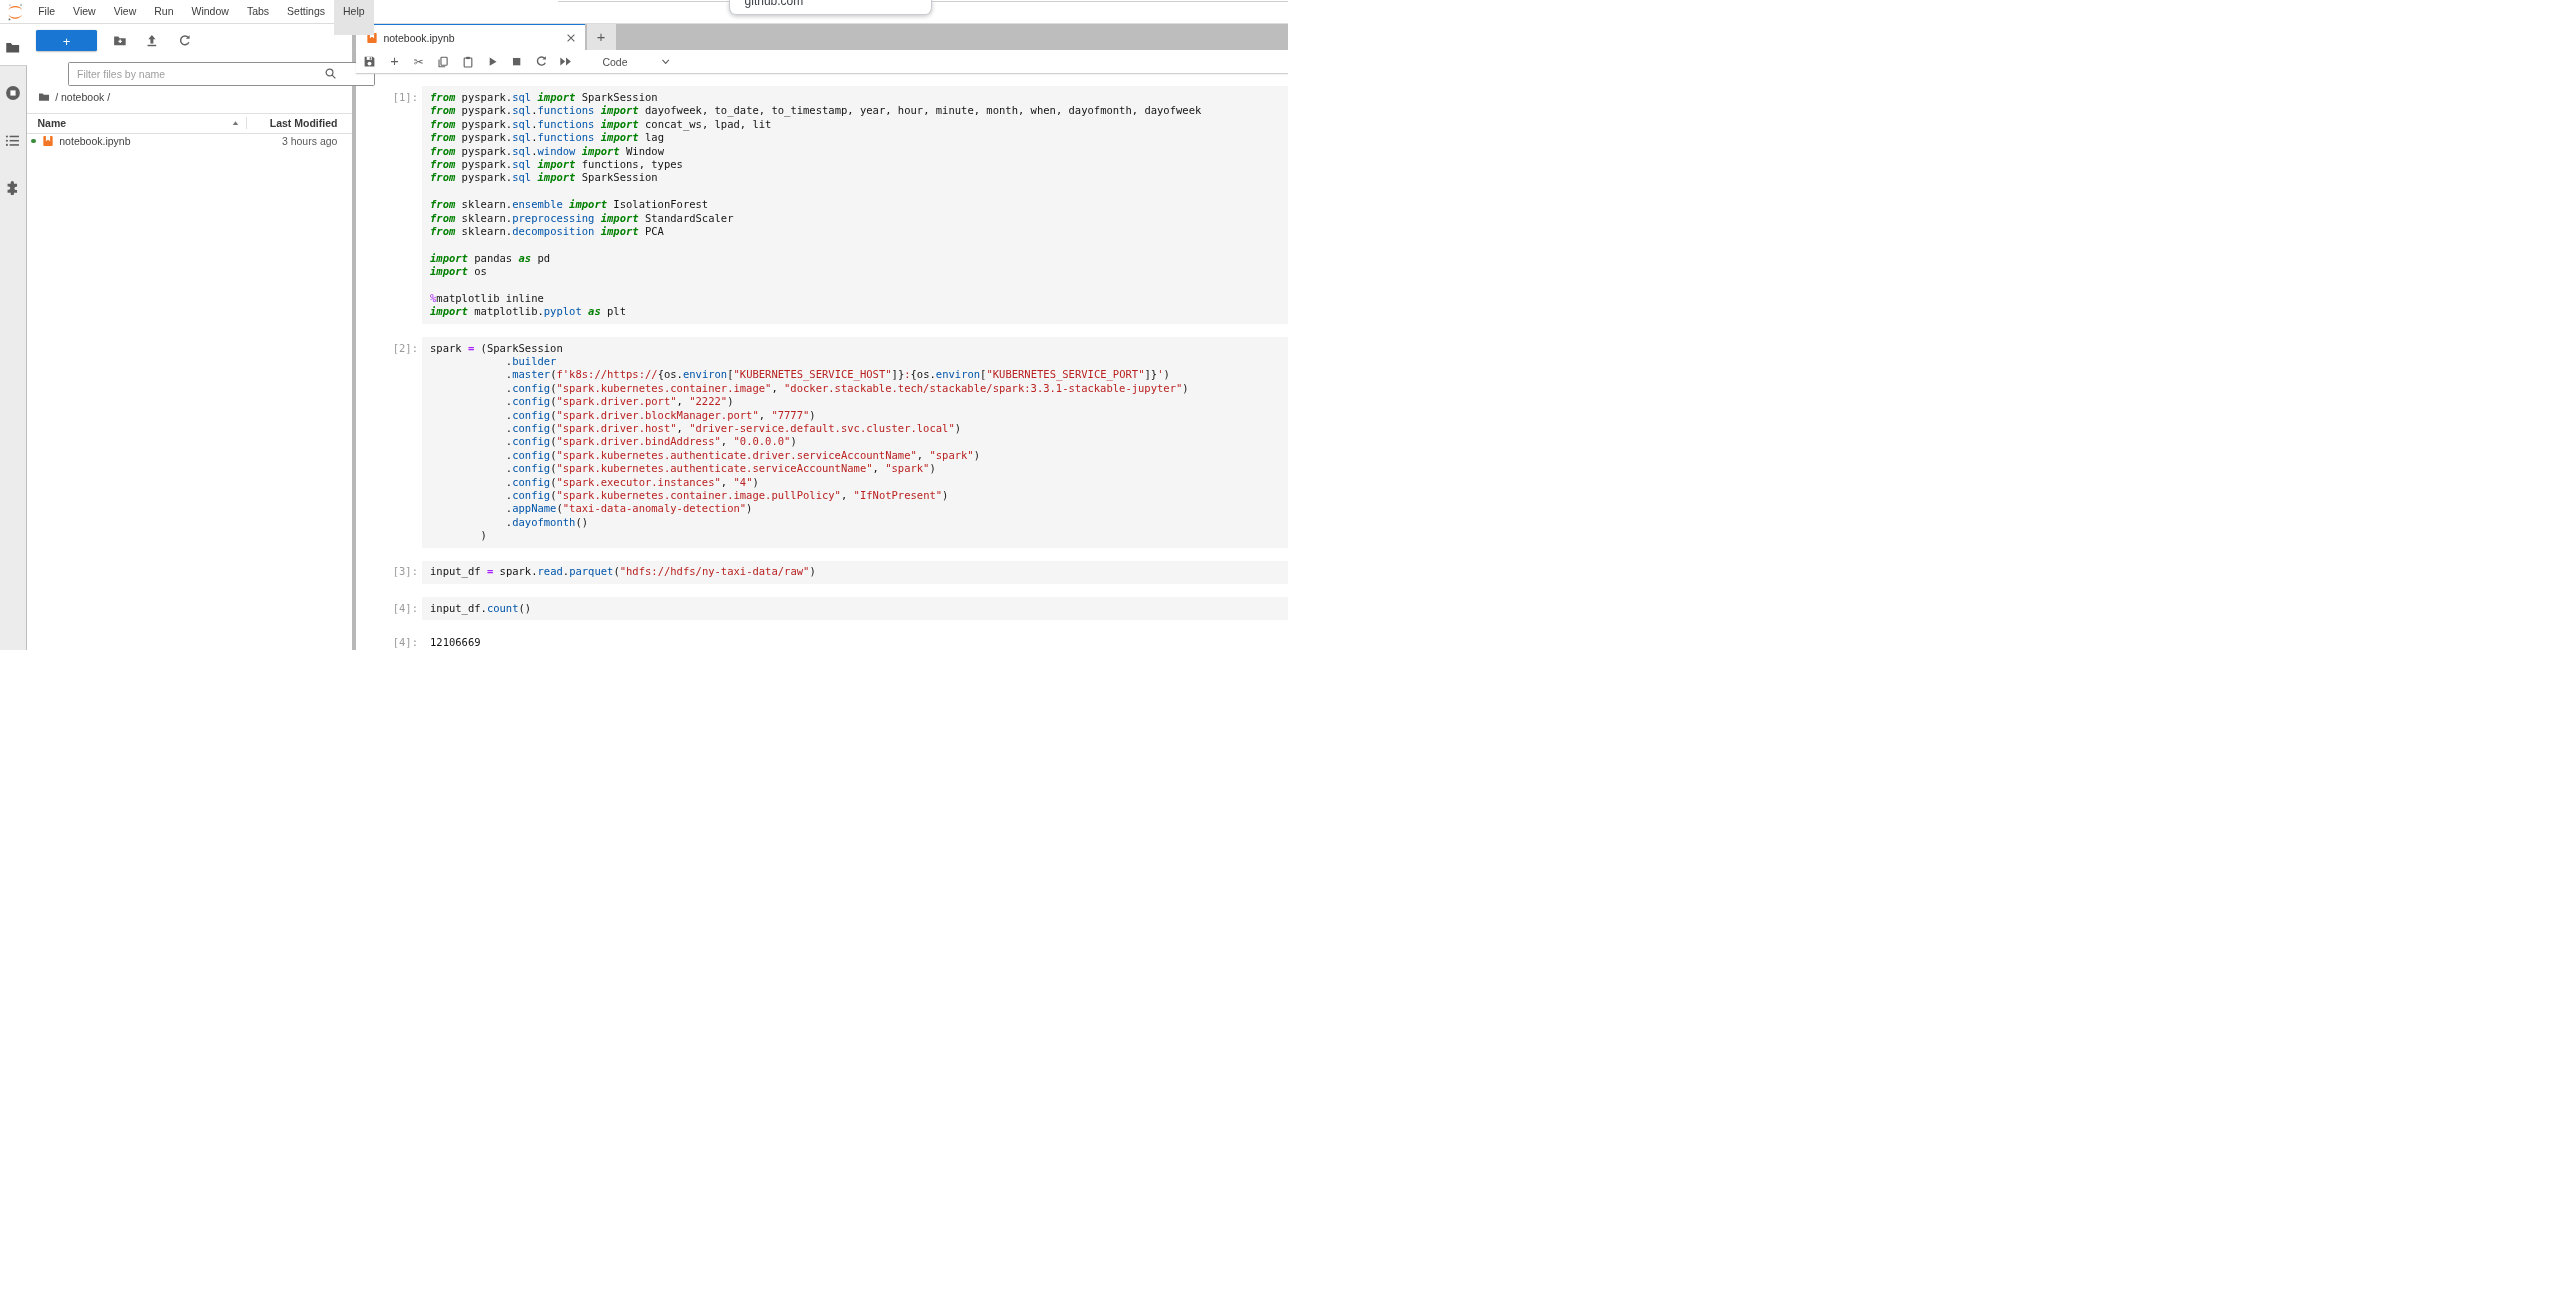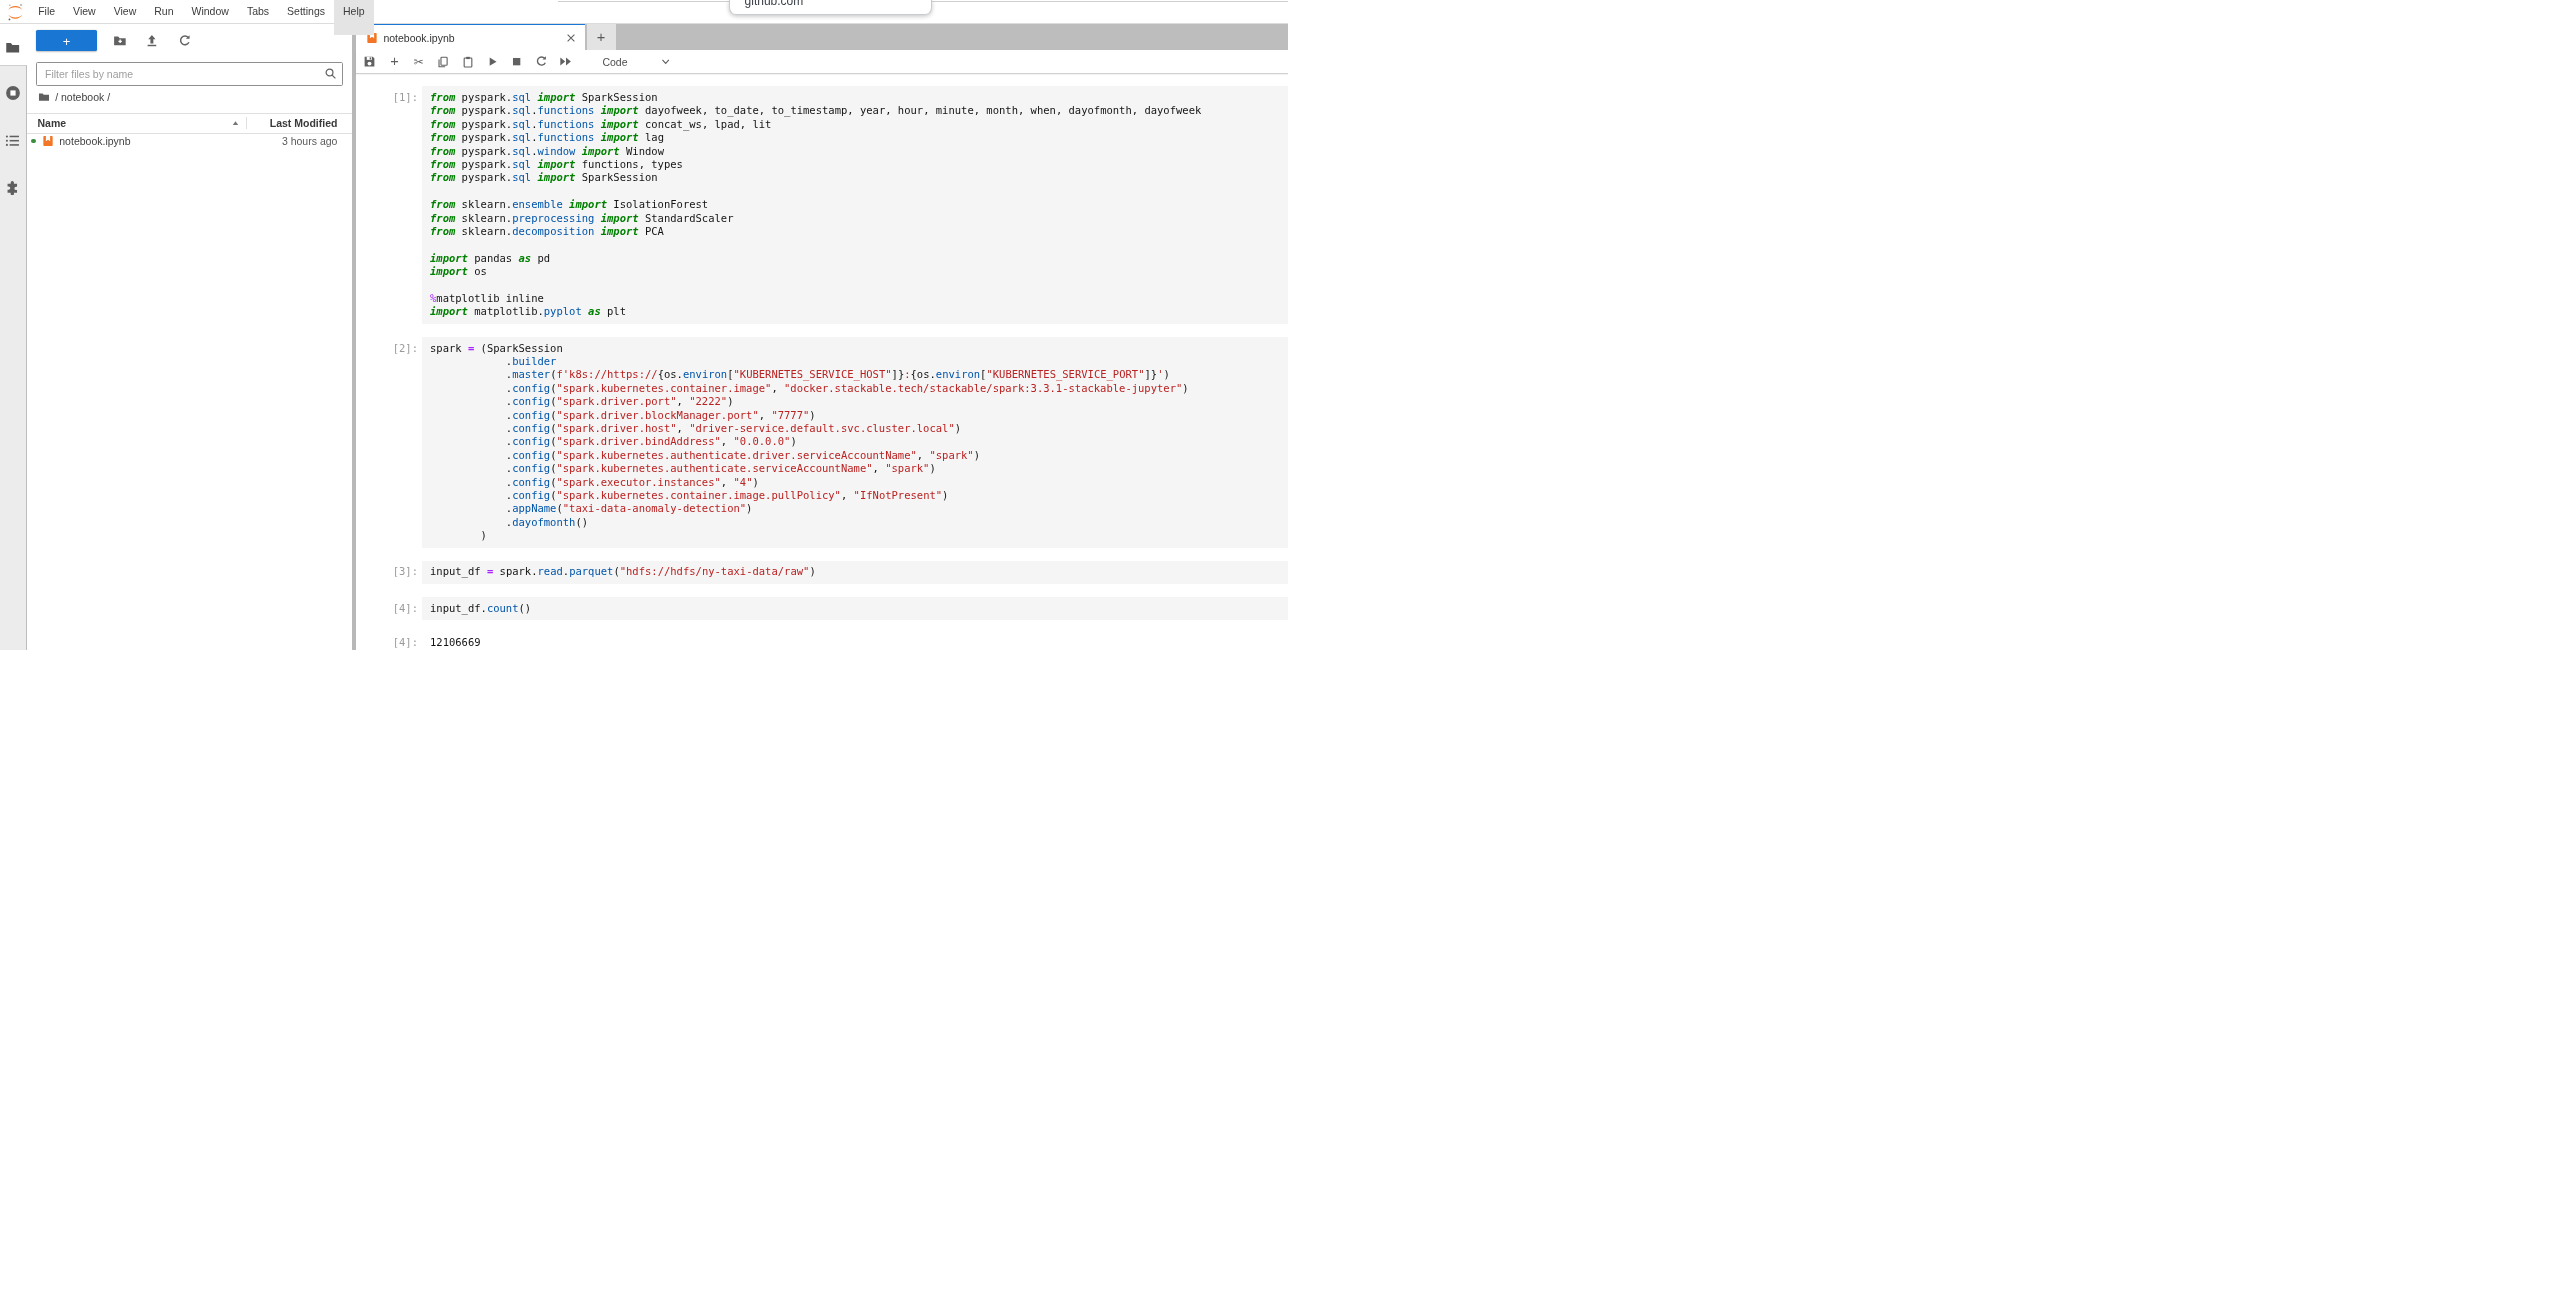--- a/index.html
+++ b/index.html
@@ -28,21 +28,21 @@
   
   #fb{width:325px;position:relative;background:#fff;flex:none;}
   #fb-toolbar{position:absolute;top:7.3px;left:9px;right:9px;height:21px;display:flex;align-items:center;}
   #new-launcher{width:61px;height:21px;background:var(--accent,#1976d2);color:#fff;border:none;
                 border-radius:1.6px;font-size:13px;line-height:21px;text-align:center;margin-right:13px;
                 box-shadow:0 0.8px 1.6px rgba(0,0,0,.25);cursor:pointer;}
   .fb-act{width:19.4px;height:19.4px;margin-right:13px;display:flex;align-items:center;justify-content:center;
           color:#616161;background:none;border:none;cursor:pointer;padding:0;}
   #fb-filter{position:absolute;top:39px;left:9px;right:9px;height:23.5px;}
   #fb-filter input{width:100%;height:100%;box-sizing:border-box;border:0.8px solid #8f8f8f;border-radius:1.6px;
-                   font-size:10.5px;color:#424242;padding:0 24px 0 8px;font-family:"Liberation Sans",sans-serif;outline:none;}
+                   font-size:10.5px;color:#424242;padding:0 24px 0 8px;font-family:"Liberation Sans",sans-serif;outline:none;margin-left:32px;}
   #fb-filter input::placeholder{color:#9e9e9e;}
   #fb-filter .icon{position:absolute;right:6.5px;top:4.9px;color:#616161;}
   #fb-crumb{position:absolute;top:68px;left:10.5px;display:flex;align-items:center;gap:5.7px;
             font-size:10.5px;color:#424242;cursor:pointer;}
   #fb-crumb .icon{color:#5f5f5f;display:flex;}
   #fb-head{position:absolute;top:90px;left:0;right:0;height:18.6px;border-top:0.8px solid #e0e0e0;
            border-bottom:0.8px solid #e0e0e0;display:flex;align-items:center;font-size:10.5px;font-weight:bold;color:#3a3a3a;}
   #col-name{flex:1;padding-left:10.5px;display:flex;align-items:center;cursor:pointer;}
   #col-name .icon{margin-left:auto;margin-right:6.5px;color:#757575;display:flex;}
   #col-mod{width:106px;border-left:0.8px solid #e0e0e0;text-align:right;padding-right:14.6px;

